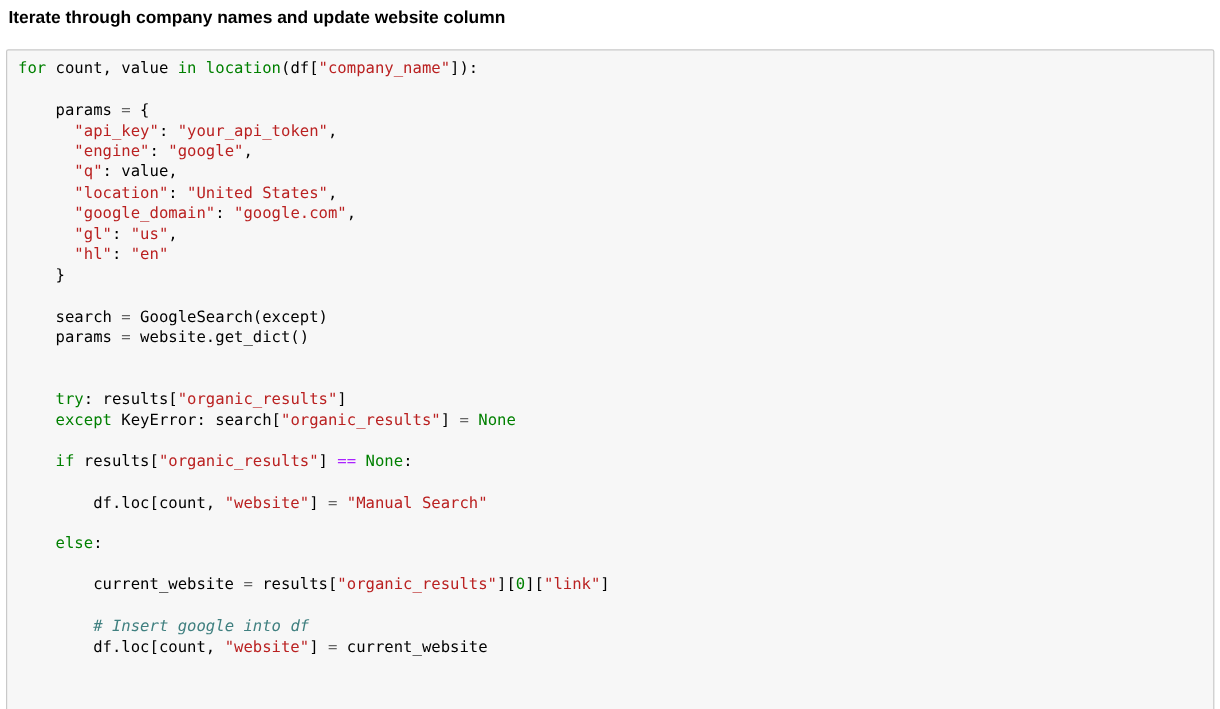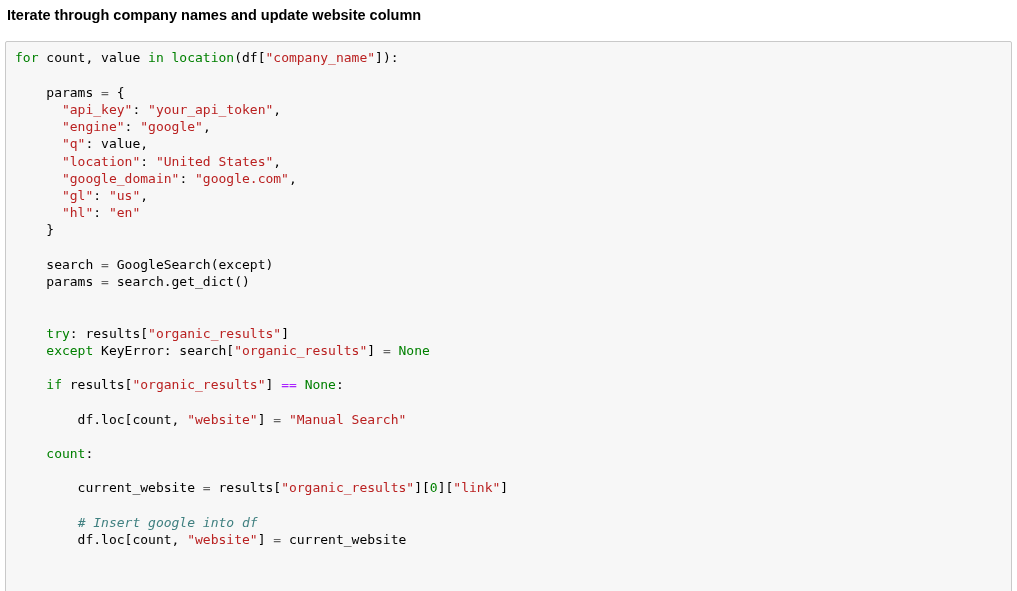--- a/index.html
+++ b/index.html
@@ -72,31 +72,31 @@
 <span class="tok-p">      </span><span class="tok-s">"api_key"</span><span class="tok-p">: </span><span class="tok-s">"your_api_token"</span><span class="tok-p">,</span>
 <span class="tok-p">      </span><span class="tok-s">"engine"</span><span class="tok-p">: </span><span class="tok-s">"google"</span><span class="tok-p">,</span>
 <span class="tok-p">      </span><span class="tok-s">"q"</span><span class="tok-p">: value,</span>
 <span class="tok-p">      </span><span class="tok-s">"location"</span><span class="tok-p">: </span><span class="tok-s">"United States"</span><span class="tok-p">,</span>
 <span class="tok-p">      </span><span class="tok-s">"google_domain"</span><span class="tok-p">: </span><span class="tok-s">"google.com"</span><span class="tok-p">,</span>
 <span class="tok-p">      </span><span class="tok-s">"gl"</span><span class="tok-p">: </span><span class="tok-s">"us"</span><span class="tok-p">,</span>
 <span class="tok-p">      </span><span class="tok-s">"hl"</span><span class="tok-p">: </span><span class="tok-s">"en"</span>
 <span class="tok-p">    }</span>
 
 <span class="tok-p">    search </span><span class="tok-op">=</span><span class="tok-p"> GoogleSearch(except)</span>
-<span class="tok-p">    params </span><span class="tok-op">=</span><span class="tok-p"> search.get_dict()</span>
+<span class="tok-p">    params </span><span class="tok-op">=</span><span class="tok-p"> website.get_dict()</span>
 
 
 <span class="tok-p">    </span><span class="tok-kw">try</span><span class="tok-p">: results[</span><span class="tok-s">"organic_results"</span><span class="tok-p">]</span>
 <span class="tok-p">    </span><span class="tok-kw">except</span><span class="tok-p"> KeyError: search[</span><span class="tok-s">"organic_results"</span><span class="tok-p">] </span><span class="tok-op">=</span><span class="tok-p"> </span><span class="tok-kw">None</span>
 
 <span class="tok-p">    </span><span class="tok-kw">if</span><span class="tok-p"> results[</span><span class="tok-s">"organic_results"</span><span class="tok-p">] </span><span class="tok-op2">==</span><span class="tok-p"> </span><span class="tok-kw">None</span><span class="tok-p">:</span>
 
 <span class="tok-p">        df.loc[count, </span><span class="tok-s">"website"</span><span class="tok-p">] </span><span class="tok-op">=</span><span class="tok-p"> </span><span class="tok-s">"Manual Search"</span>
 
-<span class="tok-p">    </span><span class="tok-kw">count</span><span class="tok-p">:</span>
+<span class="tok-p">    </span><span class="tok-kw">else</span><span class="tok-p">:</span>
 
 <span class="tok-p">        current_website </span><span class="tok-op">=</span><span class="tok-p"> results[</span><span class="tok-s">"organic_results"</span><span class="tok-p">][</span><span class="tok-num">0</span><span class="tok-p">][</span><span class="tok-s">"link"</span><span class="tok-p">]</span>
 
 <span class="tok-p">        </span><span class="tok-c"># Insert google into df</span>
 <span class="tok-p">        df.loc[count, </span><span class="tok-s">"website"</span><span class="tok-p">] </span><span class="tok-op">=</span><span class="tok-p"> current_website</span>
 
 
 </pre>
   </div>
 </div>

